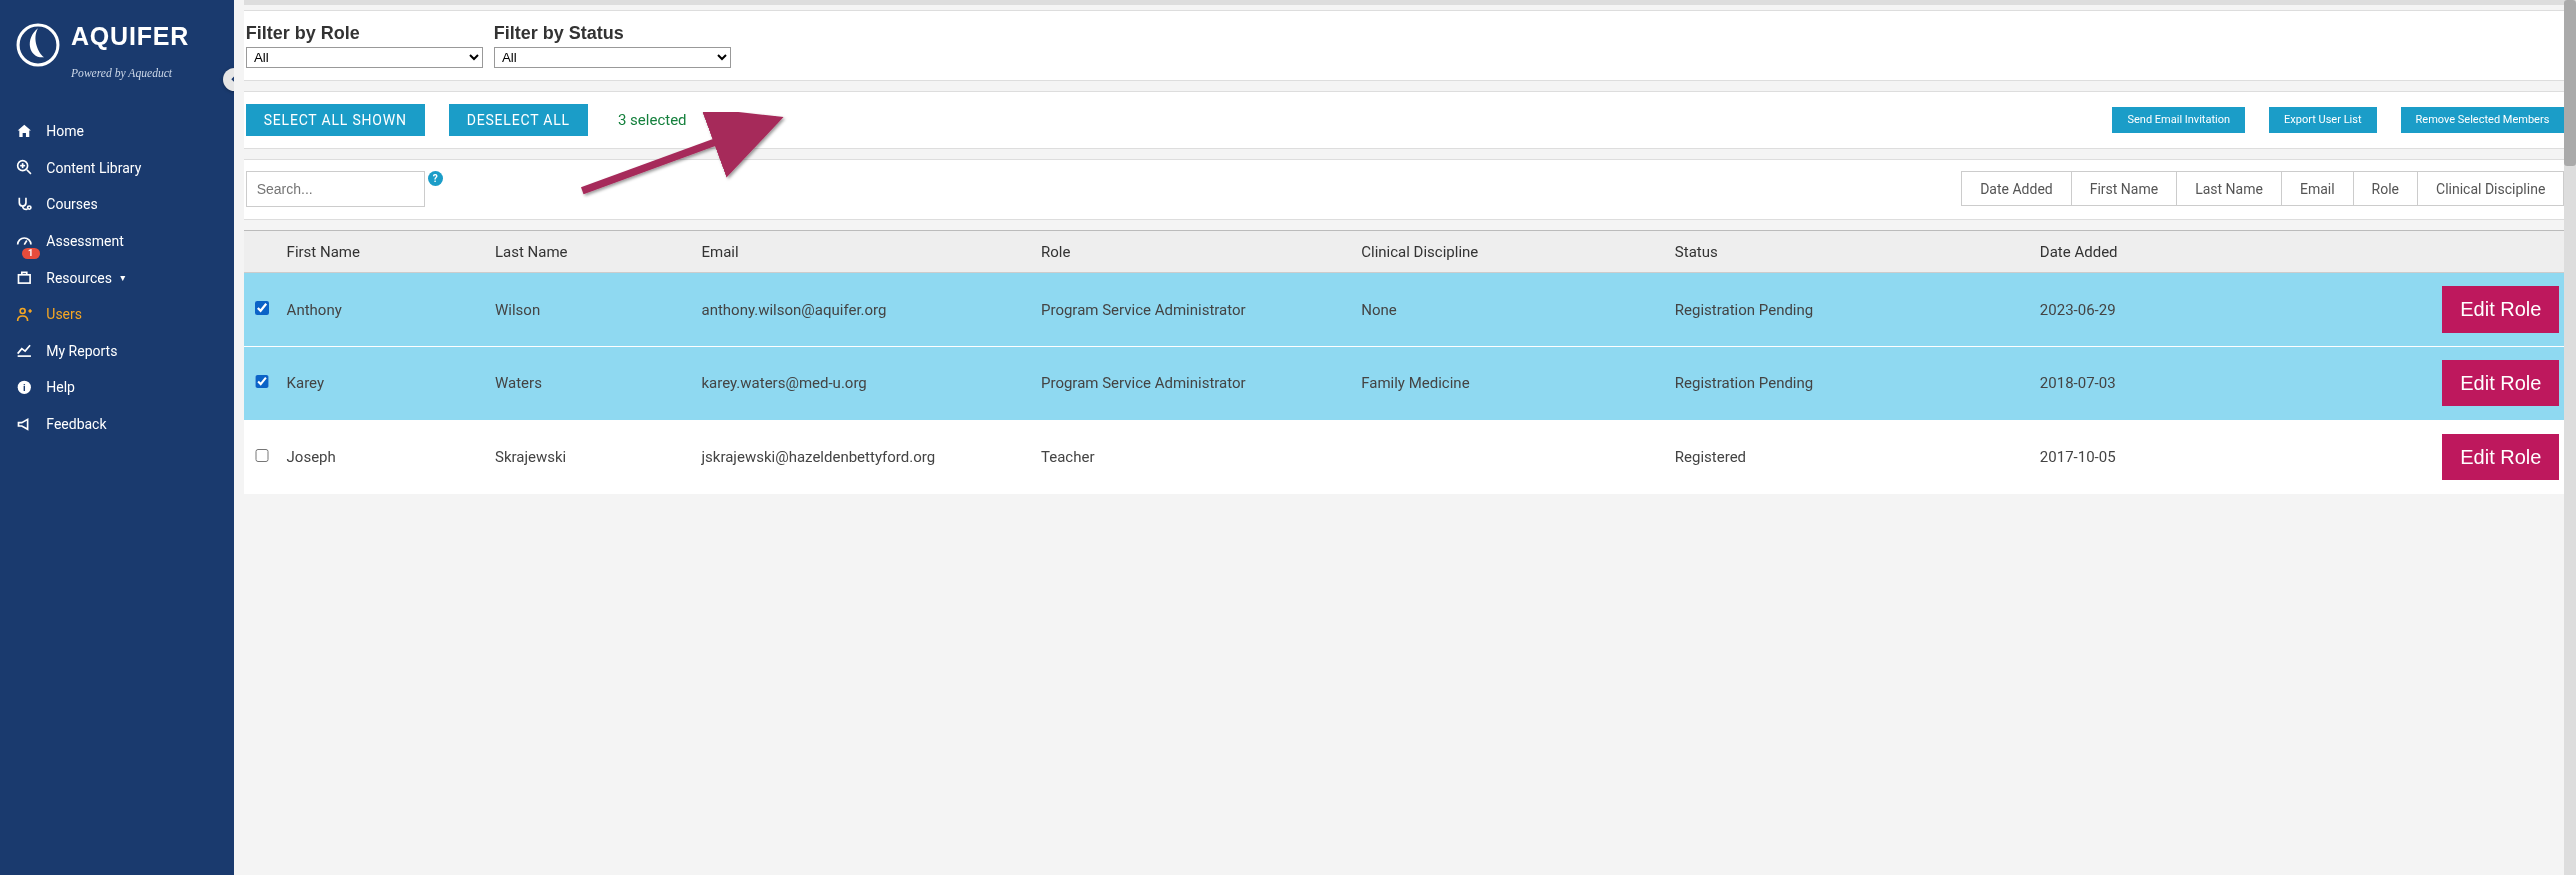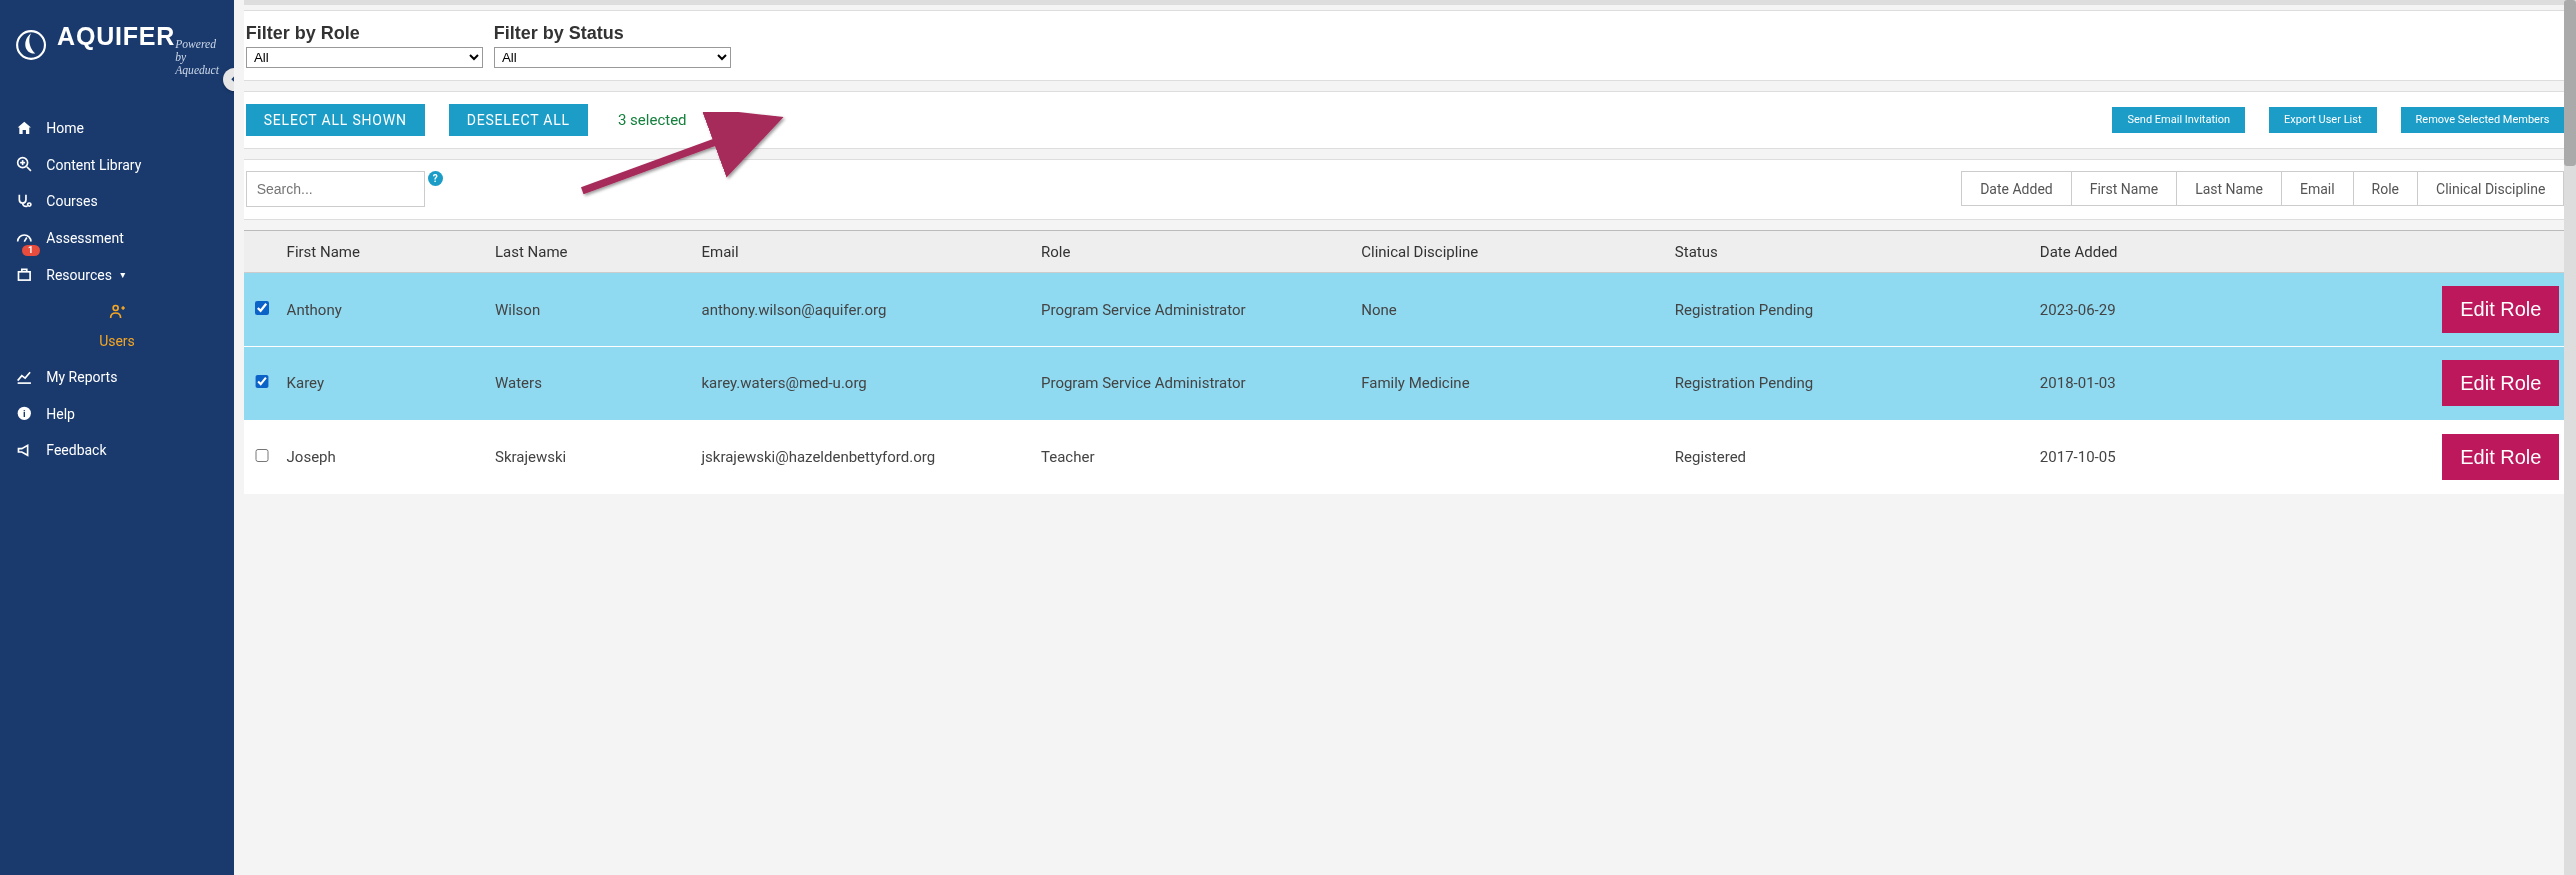--- a/index.html
+++ b/index.html
@@ -3,27 +3,27 @@
 <meta charset="utf-8">
 <style>
 * { box-sizing: border-box; margin: 0; padding: 0; }
 body { font-family: -apple-system, BlinkMacSystemFont, "Segoe UI", Roboto, sans-serif; background: #f5f5f5; color: #333; }
 .app { display: flex; min-height: 100vh; }
 
 
 .sidebar { width: 234px; background: #1a3a6e; color: #fff; padding: 16.6px 0 0 0; position: relative; flex-shrink: 0; }
 .logo-wrap { display: flex; align-items: flex-start; gap: 10px; padding: 5px 15px 25px 15px; }
 .logo-mark { width: 46px; height: 46px; }
-.logo-text { display: flex; flex-direction: row; }
+.logo-text { display: flex; flex-direction: column; }
 .logo-title { font-size: 25px; font-weight: 700; letter-spacing: 0.8px; font-family: "Arial Narrow", "Helvetica Condensed", sans-serif; }
 .logo-sub { font-size: 11.6px; font-style: italic; color: #cdd8e8; margin-top: 16px; font-family: Georgia, serif; }
 .collapse-btn { position: absolute; top: 68px; right: -11.6px; width: 23px; height: 23px; background: #e6e6e6; border-radius: 50%; display: flex; align-items: center; justify-content: center; color: #1a3a6e; cursor: pointer; box-shadow: 0 0.8px 3.3px rgba(0,0,0,0.3); }
 .nav { list-style: none; padding: 8.3px 0; }
 .nav li { display: flex; align-items: center; gap: 13.3px; padding: 10px 15px; font-size: 14px; cursor: pointer; position: relative; }
-.nav li.active { color: #f5a623; flex-direction: column; }
+.nav li.active { color: #f5a623; }
 .nav li .icon { width: 18px; display: flex; align-items: center; justify-content: center; }
 .badge { position: absolute; left: 21.5px; top: 25px; background: #e74c3c; color: #fff; font-size: 9px; font-weight: 700; padding: 0.8px 6.6px; border-radius: 8.3px; }
 .chev { font-size: 10px; margin-left: -5px; }
 
 
 .main { flex: 1; padding: 0 10px 0 10px; background: #f4f4f4; overflow-x: hidden; }
 .panel { background: #fff; padding: 11.6px 1.7px; border-top: 0.8px solid #ddd; border-bottom: 0.8px solid #ddd; margin-bottom: 10px; }
 .panel-filters { display: flex; gap: 11px; }
 .filter-group label { display: block; font-family: "Arial Narrow", Arial, sans-serif; font-size: 18px; font-weight: 700; color: #333; margin-bottom: 3.3px; }
 .filter-group select { width: 237px; height: 21.5px; border: 0.8px solid #999; font-size: 13.3px; padding: 0 3.3px; background: #fff; }
@@ -236,21 +236,21 @@
             <td style="text-align:right;"><button class="edit-btn">Edit Role</button></td>
           </tr>
           <tr class="sel">
             <td class="chk"><input type="checkbox" checked="" style=""></td>
             <td>Karey</td>
             <td>Waters</td>
             <td class="col-email">karey.waters@med-u.org</td>
             <td class="col-role">Program Service Administrator</td>
             <td>Family Medicine</td>
             <td>Registration Pending</td>
-            <td>2018-01-03</td>
+            <td>2018-07-03</td>
             <td style="text-align:right;"><button class="edit-btn">Edit Role</button></td>
           </tr>
           <tr>
             <td class="chk"><input type="checkbox" style=""></td>
             <td>Joseph</td>
             <td>Skrajewski</td>
             <td class="col-email">jskrajewski@hazeldenbettyford.org</td>
             <td class="col-role">Teacher</td>
             <td></td>
             <td>Registered</td>

